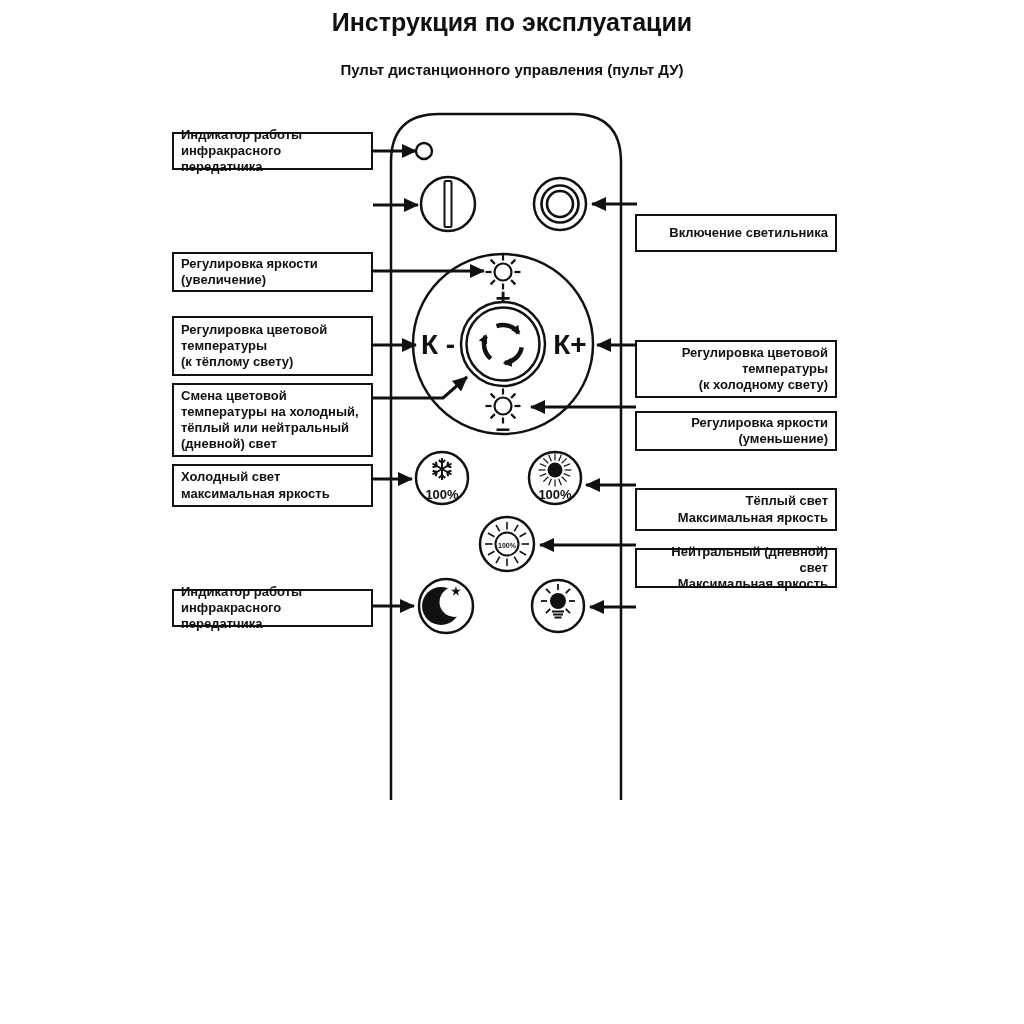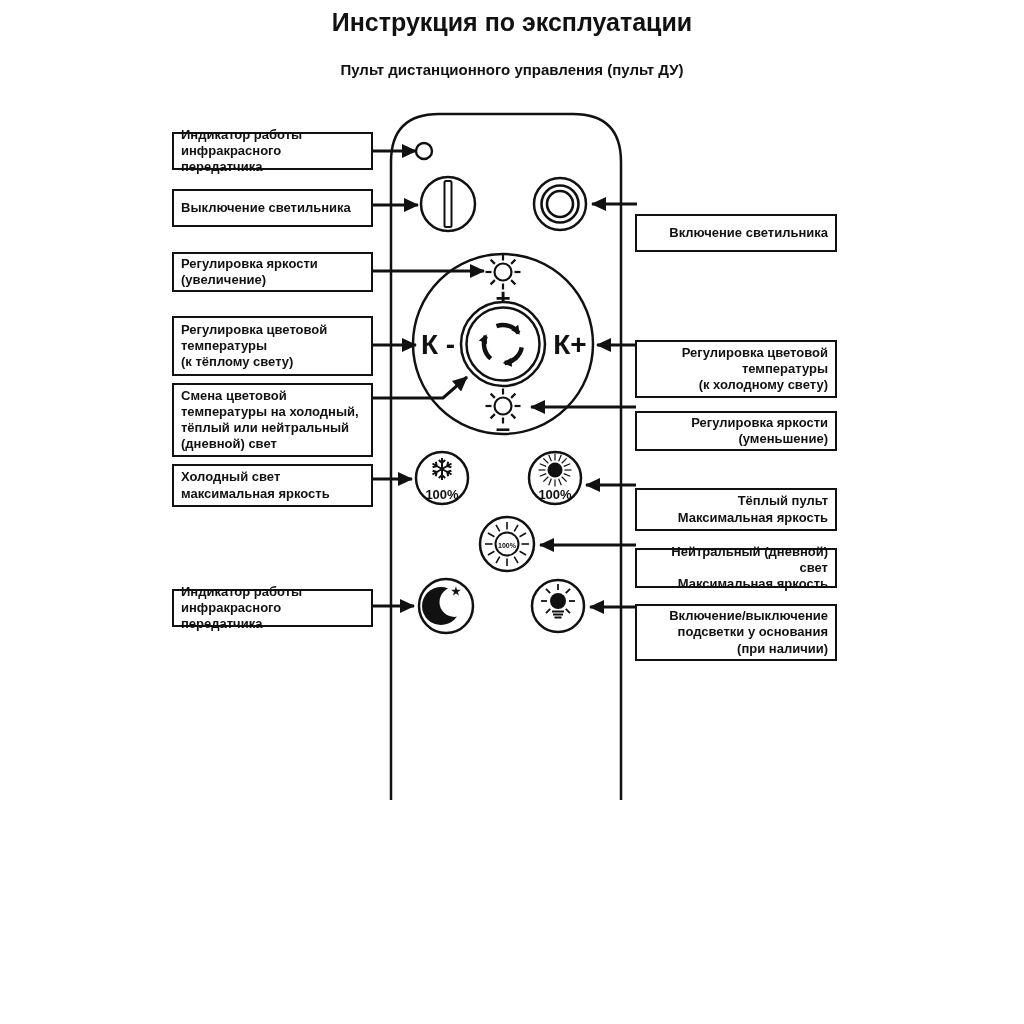--- a/index.html
+++ b/index.html
@@ -18,48 +18,44 @@
 </head>
 <body>
 
 <div class="page">
 
   <div class="title">Инструкция по эксплуатации</div>
   <div class="subtitle">Пульт дистанционного управления (пульт ДУ)</div>
 
   <div class="lbl left" style="top:132px;height:37px">Индикатор работы
 инфракрасного передатчика</div>
-  <div class="lbl left" style="top:189px;height:33px">Выключение светильника</div>
   <div class="lbl left" style="top:252px;height:40px">Регулировка яркости
 (увеличение)</div>
   <div class="lbl left" style="top:316px;height:60px">Регулировка цветовой
 температуры
 (к тёплому свету)</div>
   <div class="lbl left" style="top:464px;height:43px">Холодный свет
 максимальная яркость</div>
   <div class="lbl left" style="top:383px;height:74px">Смена цветовой
 температуры на холодный,
 тёплый или нейтральный
 (дневной) свет</div>
   <div class="lbl left" style="top:589px;height:38px">Индикатор работы
 инфракрасного передатчика</div>
 
   <div class="lbl right" style="top:191px;height:27px">Включение светильника</div>
   <div class="lbl right" style="top:317px;height:58px">Регулировка цветовой
 температуры
 (к холодному свету)</div>
   <div class="lbl right" style="top:388px;height:40px">Регулировка яркости
 (уменьшение)</div>
-  <div class="lbl right" style="top:465px;height:43px">Тёплый пульт
+  <div class="lbl right" style="top:465px;height:43px">Тёплый свет
 Максимальная яркость</div>
   <div class="lbl right" style="top:525px;height:40px">Нейтральный (дневной) свет
 Максимальная яркость</div>
-  <div class="lbl right" style="top:581px;height:57px">Включение/выключение
-подсветки у основания
-(при наличии)</div>
 
   <svg class="diagram" width="1024" height="1024" viewBox="0 0 1024 1024">
     <defs>
       <marker id="ah" markerUnits="userSpaceOnUse" markerWidth="16" markerHeight="14" refX="14" refY="7" orient="auto-start-reverse">
         <path d="M0,0 L15,7 L0,14 Z" fill="#111"></path>
       </marker>
       <marker id="ah2" markerUnits="userSpaceOnUse" markerWidth="10" markerHeight="9" refX="7" refY="4.5" orient="auto-start-reverse">
         <path d="M0,0 L9,4.5 L0,9 Z" fill="#111"></path>
       </marker>
       <line id="rayA" y1="-11.5" y2="-17.5" stroke-width="2.2"></line>

